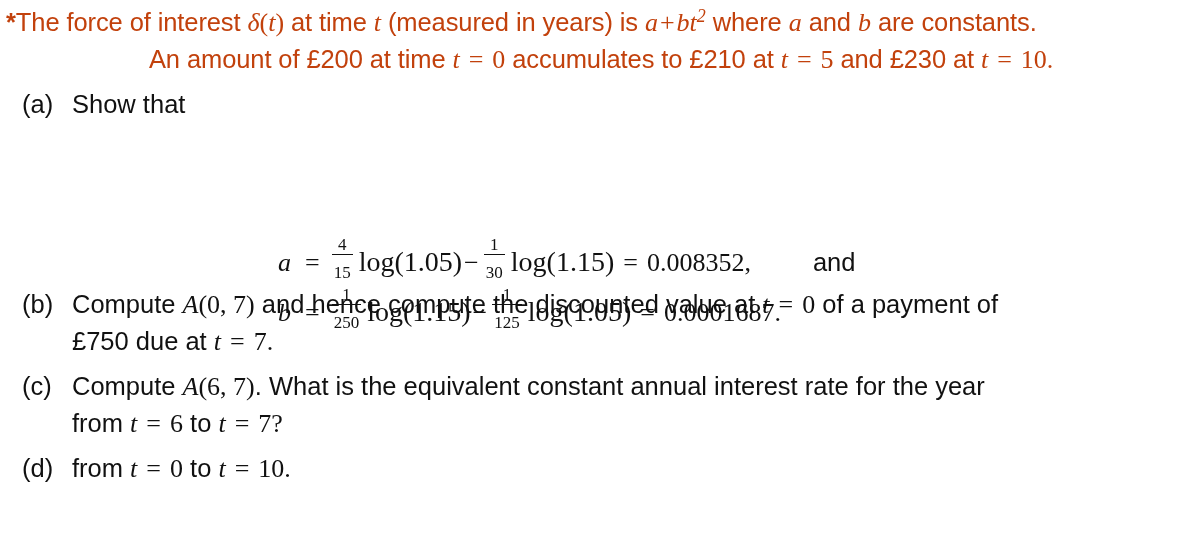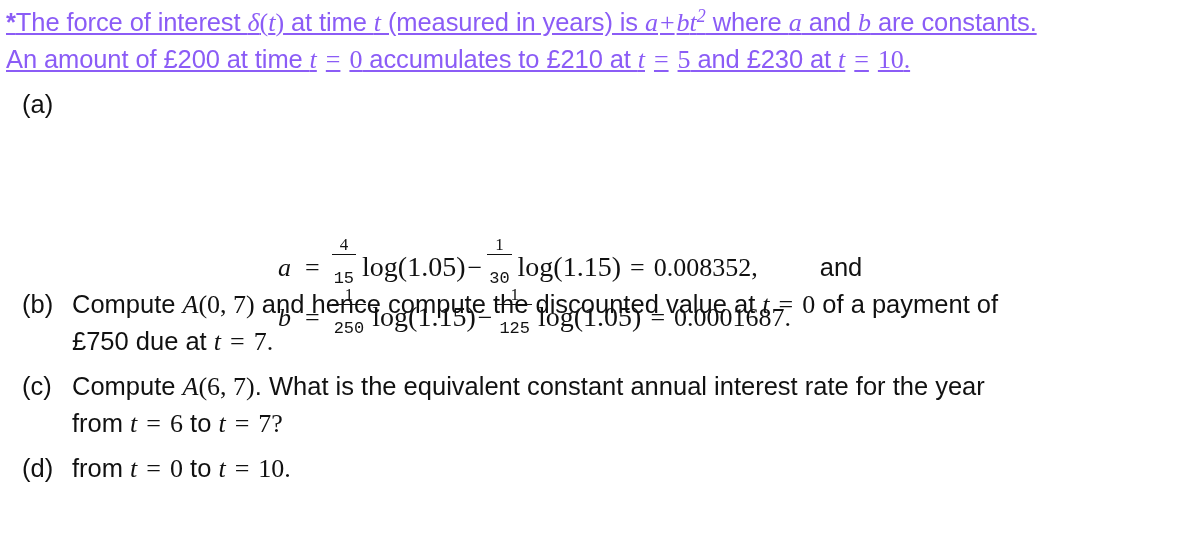--- a/index.html
+++ b/index.html
@@ -21,23 +21,22 @@
     height: 540px;
     padding: 0;
     box-sizing: border-box;
   }
 
   
   .prose {
     font-family: "Liberation Sans", sans-serif;
     font-size: 25.5px;
     line-height: 37px;
-    color: #8b5cf6;
+    color: #c2410c;
     letter-spacing: -0.1px;
-    text-decoration: underline;
   }
 
   
   .m {
     font-family: "Liberation Serif", serif;
     font-style: italic;
     font-size: 26px;
     letter-spacing: 0;
   }
   .mn {
@@ -60,21 +59,21 @@
   }
 
   
   .stem {
     position: absolute;
     left: 6px;
     top: 4px;
     width: 1190px;
   }
   .stem .line1 { white-space: nowrap; }
-  .stem .line2 { white-space: nowrap; }
+  .stem .line2 { white-space: nowrap; text-align: center; }
   .bullet-star {
     font-family: "Liberation Sans", sans-serif;
     font-size: 25.5px;
     font-weight: bold;
   }
 
   
   .parts {
     position: absolute;
     left: 0;
@@ -145,22 +144,21 @@
   }
   .frac .bar {
     display: block;
     height: 1px;
     background: #111111;
     margin: 1px 0;
   }
   .frac .den {
     display: block;
     font-size: 17px;
-    padding: 14px 2px;
-    font-family: Liberation Mono, monospace;
+    padding: 8px 2px;
   }
   .logfn {
     font-family: "Liberation Serif", serif;
     font-style: normal;
     font-size: 28px;
     padding-left: 3px;
   }
   .and-word {
     font-family: "Liberation Sans", sans-serif;
     font-style: normal;
@@ -181,20 +179,21 @@
 
   <div class="stem prose">
     <div class="line1"><span class="bullet-star">*</span><span>The force of interest </span><span class="m">δ</span><span class="mn">(</span><span class="m">t</span><span class="mn">)</span><span> at time </span><span class="m">t</span><span> (measured in years) is </span><span class="m">a</span><span class="op">+</span><span class="m">b</span><span class="m">t</span><span class="sup">2</span><span> where </span><span class="m">a</span><span> and </span><span class="m">b</span><span> are constants.</span></div>
     <div class="line2"><span>An amount of £200 at time </span><span class="m">t</span><span class="eq-sign">=</span><span class="mn">0</span><span> accumulates to £210 at </span><span class="m">t</span><span class="eq-sign">=</span><span class="mn">5</span><span> and £230 at </span><span class="m">t</span><span class="eq-sign">=</span><span class="mn">10</span><span class="mn">.</span></div>
   </div>
 
   <div class="parts">
 
     <div class="part" id="part-a">
       <span class="part-label">(a)</span>
+      <span class="part-body">Show that</span>
 
       <div class="display-math">
 
         <div class="eqrow">
           <span class="m lhs">a</span><span class="eq-sign">=</span><span class="frac"><span class="num">4</span><span class="bar"></span><span class="den">15</span></span><span class="logfn">log(1.05)</span><span class="op">−</span><span class="frac"><span class="num">1</span><span class="bar"></span><span class="den">30</span></span><span class="logfn">log(1.15)</span><span class="eq-sign">=</span><span class="mn">0.008352,</span><span class="and-word">and</span>
         </div>
 
         <div class="eqrow">
           <span class="m lhs">b</span><span class="eq-sign">=</span><span class="frac"><span class="num">1</span><span class="bar"></span><span class="den">250</span></span><span class="logfn">log(1.15)</span><span class="op">−</span><span class="frac"><span class="num">1</span><span class="bar"></span><span class="den">125</span></span><span class="logfn">log(1.05)</span><span class="eq-sign">=</span><span class="mn">0.0001687.</span>
         </div>

